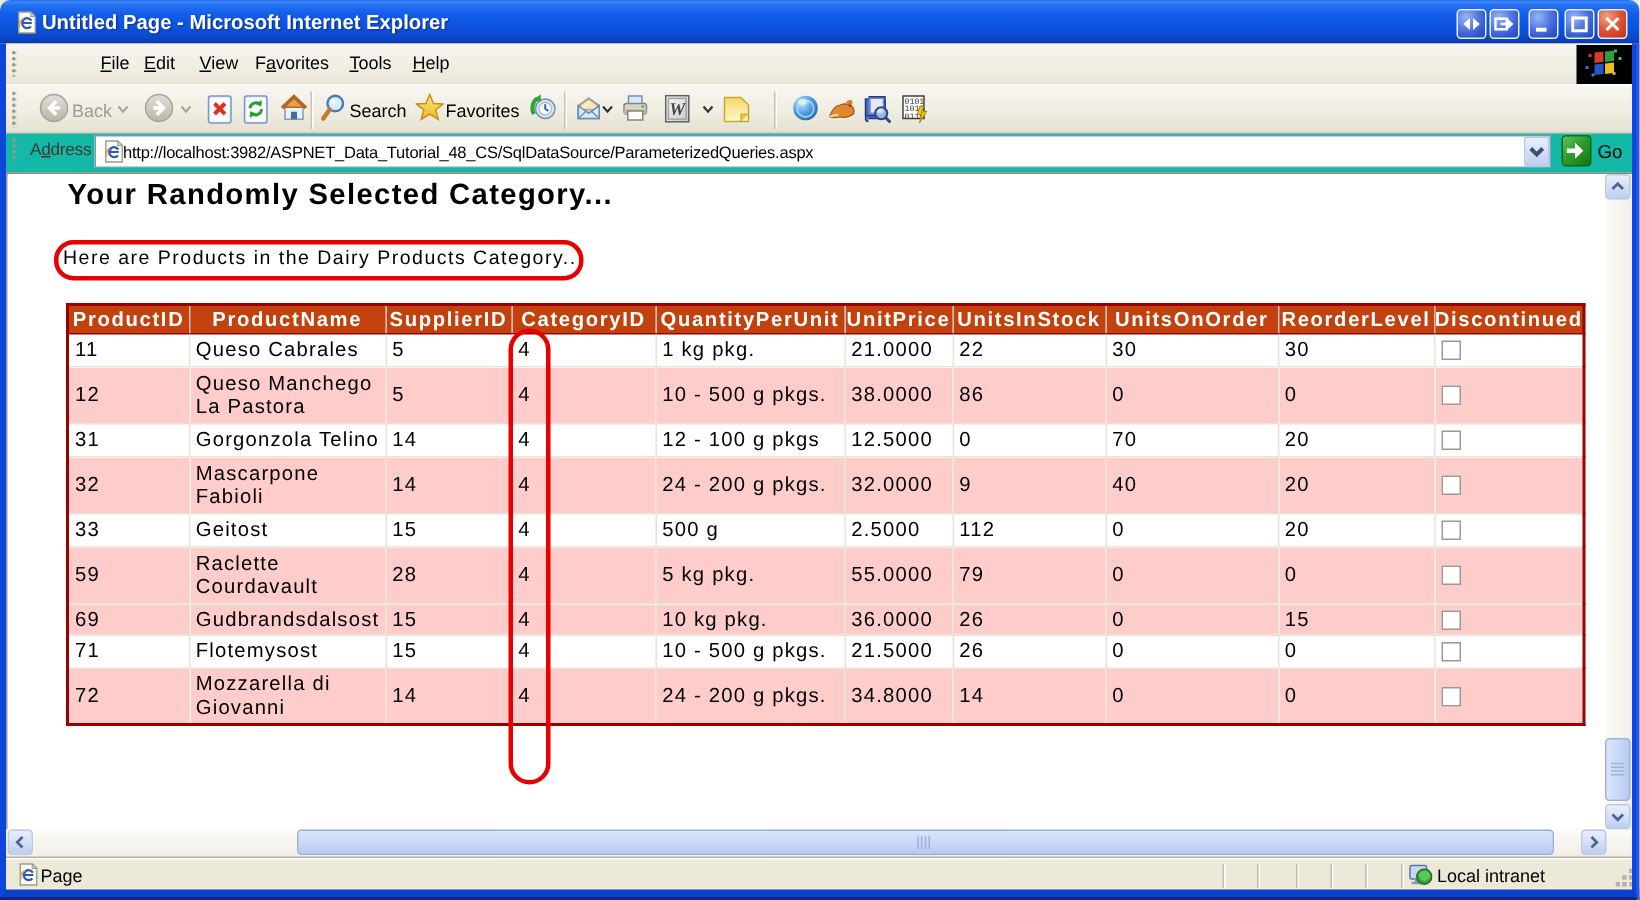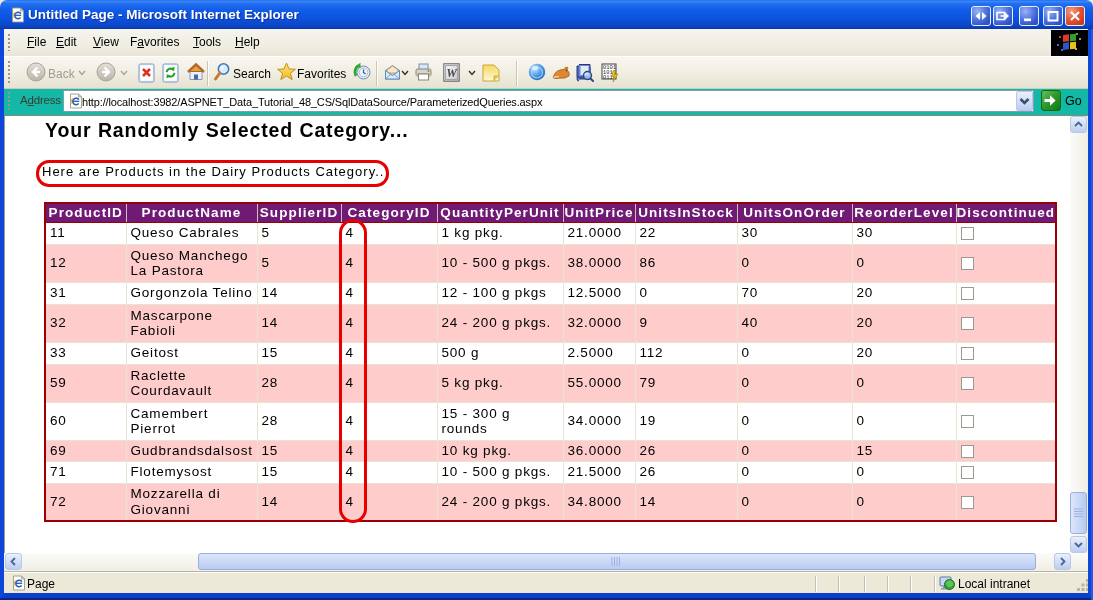--- a/index.html
+++ b/index.html
@@ -14,21 +14,21 @@
 #titletext { left:28px; top:7px; color:#fff; font-weight:bold; font-size:13.5px;
   text-shadow:1px 1px 1px #10339A; white-space:nowrap; }
 .winbtn { position:absolute; top:6px; width:20px; height:20px; border-radius:3px;
   border:1px solid #E8F0FC; }
 .winbtn.blue { background:radial-gradient(circle at 30% 25%,#98B4F4 0%,#5276E0 45%,#3156CC 75%,#2A4CBE 100%); }
 .winbtn.red { background:radial-gradient(circle at 30% 25%,#F0A284 0%,#E2593A 45%,#D03C20 78%,#C03418 100%); }
 .winbtn svg { position:absolute; left:0; top:0; }
 
 
 #menubar { left:4px; top:29px; width:1084px; height:27px; background:linear-gradient(180deg,#F6F4EF 0%,#EFECE0 70%,#E9E5D6 100%); }
-.menuitem { position:absolute; top:6px; font-size:12px; color:#000; }
+.menuitem { position:absolute; top:6px; font-size:12px; color:#000;margin-left:40px; }
 .grip { position:absolute; width:3px; background-image:radial-gradient(circle at 1.2px 1.2px, #9a968a 1px, rgba(0,0,0,0) 1.3px);
   background-size:3px 4px; background-repeat:repeat-y; }
 
 
 #toolbar { left:4px; top:56px; width:1084px; height:33px;
   background:linear-gradient(180deg,#F8F6F0 0%,#F1EEE3 50%,#E6E2D1 100%);
   border-top:1px solid #FFFFFF; border-bottom:1px solid #D0CCBA;text-decoration:underline; }
 .tsep { position:absolute; top:4px; height:25px; width:2px;
   border-left:1px solid #C9C5B2; border-right:1px solid #FFFFFF; }
 .tlabel { position:absolute; top:10px; font-size:12px; color:#000; }
@@ -44,21 +44,21 @@
 #ctline { left:4px; top:115px; width:1084px; height:1.5px; background:#8C8778; }
 h1 { position:absolute; left:40px; top:3px; font-size:19.5px; font-weight:bold; color:#000; letter-spacing:0.9px; }
 #note { position:absolute; left:31px; top:44px; width:353px; height:27px; border:3px solid #E80000; border-radius:13px; }
 #notetext { position:absolute; left:37px; top:48px; font-size:13px; color:#000; letter-spacing:1.0px; white-space:nowrap; }
 #oval2 { position:absolute; left:334px; top:103px; width:28px; height:304px; border:3px solid #E80000; border-radius:14px; z-index:5; }
 
 table { border-collapse:collapse; position:absolute; left:39px; top:86px; table-layout:fixed;
   border:2px solid #990000; }
 td { font-size:13.5px; border:1px solid #E8E4D4; padding:0 0 0 4px; text-align:left; vertical-align:middle;
   overflow:hidden; white-space:nowrap; letter-spacing:0.8px; line-height:15.5px; }
-th { background:#701a75; color:#fff; font-weight:bold; text-align:center; padding:0;
+th { background:#c2410c; color:#fff; font-weight:bold; text-align:center; padding:0;
   border:1px solid #CEBCBC; border-top:none; border-bottom:1px solid #990000; font-size:13.5px; letter-spacing:1.1px; }
 tr.alt td { background:#FFCCCC; }
 .cb { display:inline-block; width:13px; height:13px; border:1px solid #9A9A90; background:#fff; vertical-align:middle; }
 
 
 #vscroll { left:1070px; top:116px; width:18px; height:437px;
   background:linear-gradient(90deg,#FCFBF8,#F0EEE6); }
 #hscroll { left:4px; top:553px; width:1084px; height:18px;
   background:linear-gradient(180deg,#FCFBF8,#F0EEE6); }
 .sbtn { position:absolute; width:17px; height:17px; border-radius:3px; border:1px solid #B9C8E4;
@@ -432,32 +432,20 @@
             <td>Raclette<br>Courdavault</td>
             <td>28</td>
             <td>4</td>
             <td>5 kg pkg.</td>
             <td>55.0000</td>
             <td>79</td>
             <td>0</td>
             <td>0</td>
             <td><span class="cb"></span></td>
           </tr>
-      <tr style="height:38px">
-            <td>60</td>
-            <td>Camembert<br>Pierrot</td>
-            <td>28</td>
-            <td>4</td>
-            <td>15 - 300 g<br>rounds</td>
-            <td>34.0000</td>
-            <td>19</td>
-            <td>0</td>
-            <td>0</td>
-            <td><span class="cb"></span></td>
-          </tr>
       <tr class="alt" style="height:21px">
             <td>69</td>
             <td>Gudbrandsdalsost</td>
             <td>15</td>
             <td>4</td>
             <td>10 kg pkg.</td>
             <td>36.0000</td>
             <td>26</td>
             <td>0</td>
             <td>15</td>

